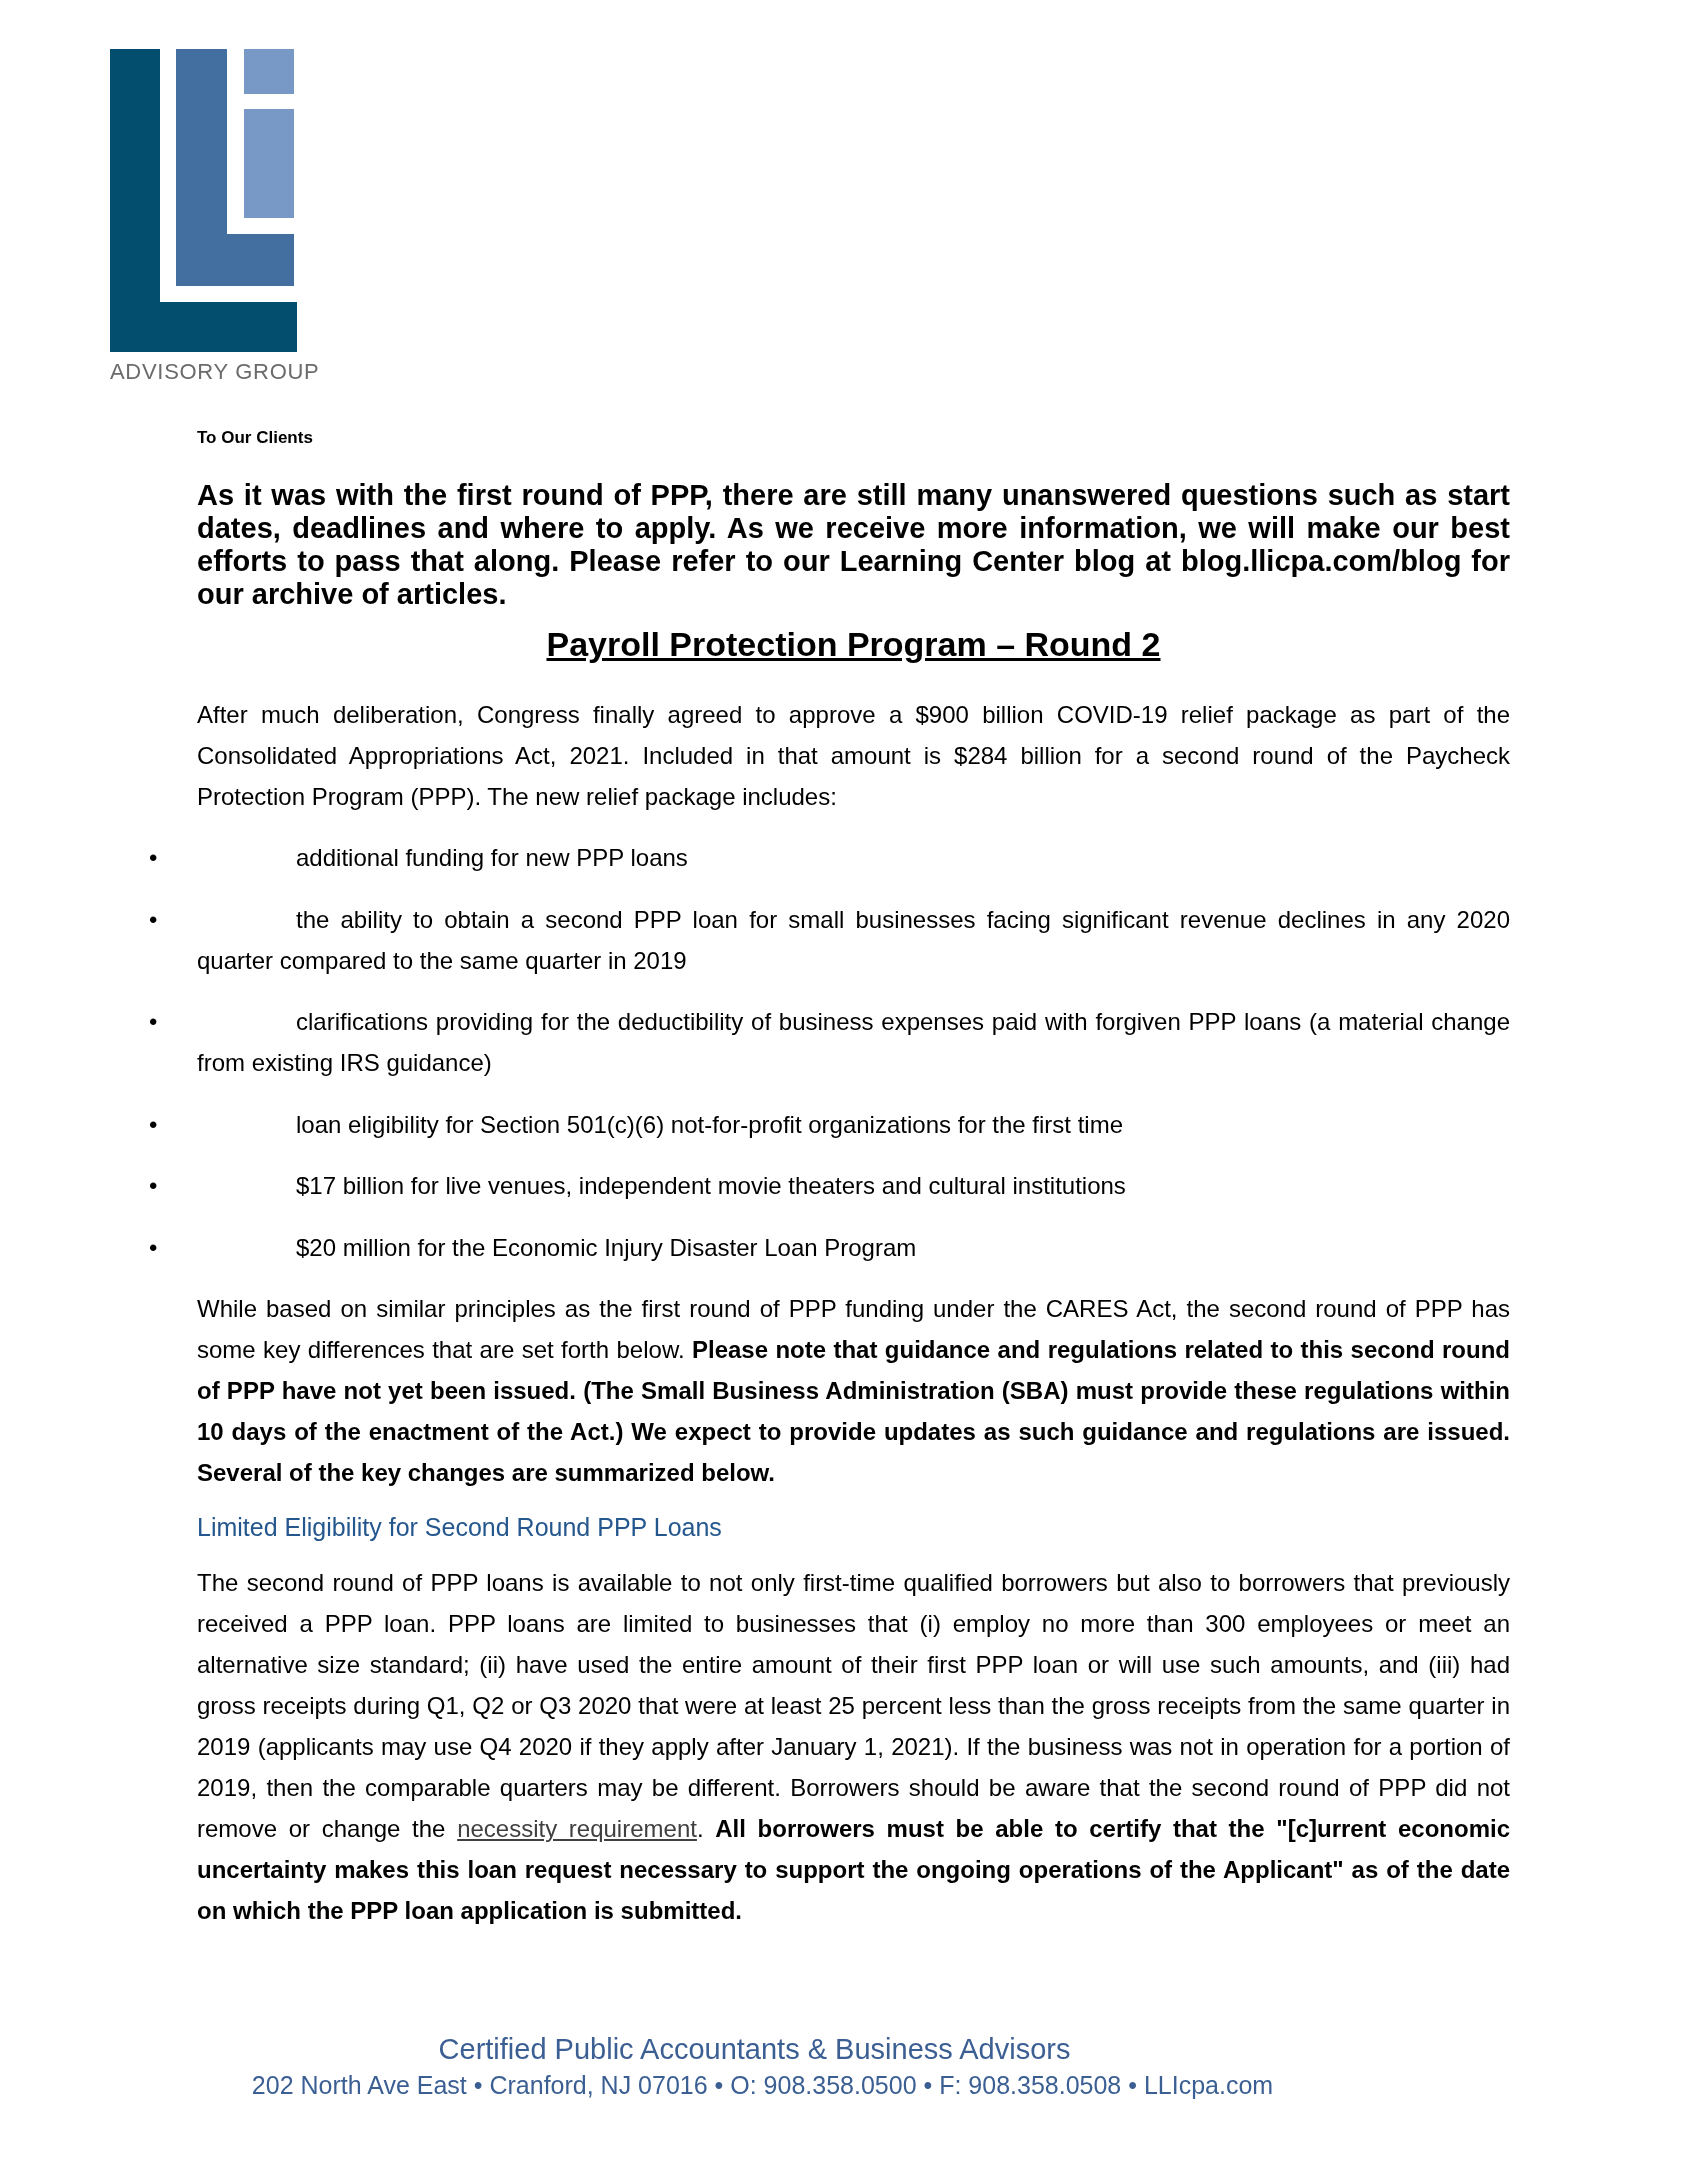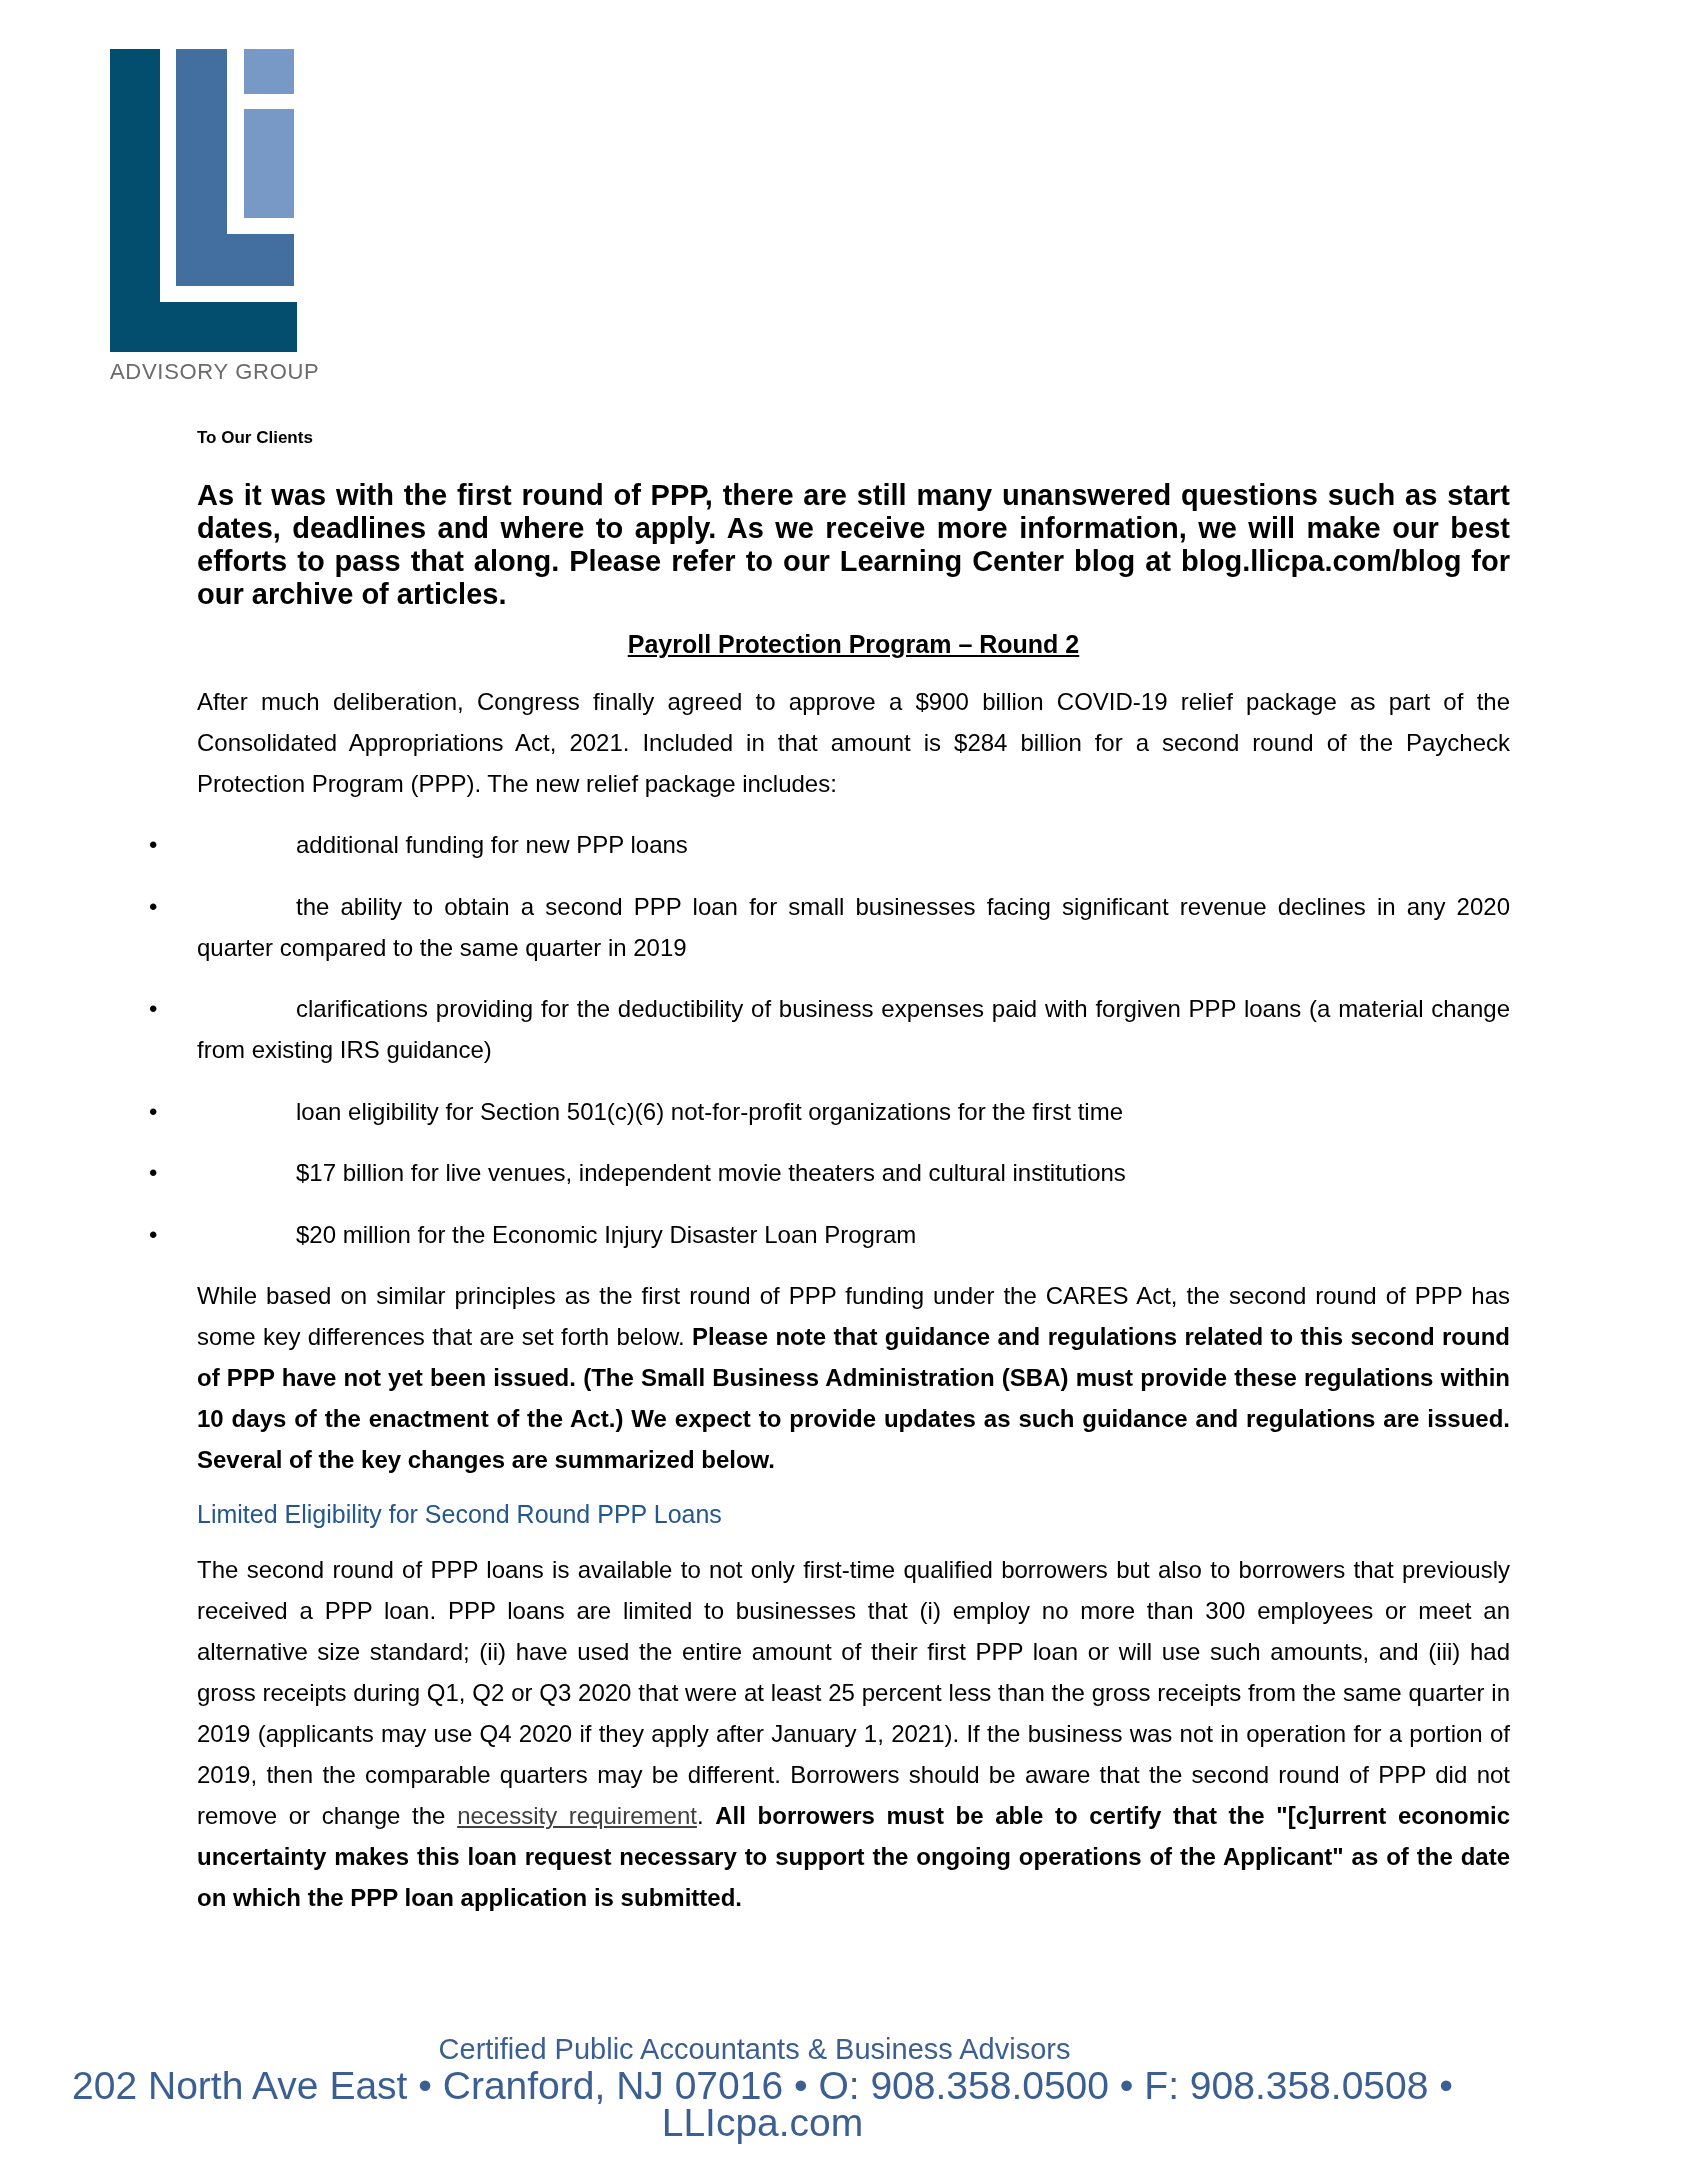--- a/index.html
+++ b/index.html
@@ -15,35 +15,35 @@
   .logo .dot-i { position: absolute; left: 134px; top: 0; width: 50px; height: 45px; background: #7898c5; }
   .logo .stem-i { position: absolute; left: 134px; top: 60px; width: 50px; height: 109px; background: #7898c5; }
   .logo .tagline { position: absolute; left: 0; top: 310px; width: 188px; font-size: 22px; letter-spacing: 0.7px;
                    color: #6b6b6b; white-space: nowrap; }
 
   .content { position: absolute; left: 197px; top: 417px; width: 1313px; }
   p { margin: 0; font-size: 24px; line-height: 41px; text-align: justify; }
   .b { font-weight: bold; margin-top: 8px; }
   .greeting { font-weight: bold; font-size: 17px; line-height: 41px; margin-bottom: 21px; }
   .intro { font-weight: bold; font-size: 29px; line-height: 33px; margin-bottom: 13.2px; }
-  .title { text-align: center; font-weight: bold; font-size: 25px; line-height: 41px; text-decoration: underline;
-           margin-bottom: 16px; }
+  .title { text-align: center; font-weight: bold; font-size: 34px; line-height: 41px; text-decoration: underline;
+           margin-bottom: 29px; }
   .para { margin-bottom: 20px; }
 
   ul.bullets { list-style: none; padding: 0; margin: 0 0 18.5px 0; position: relative; }
   ul.bullets li { position: relative; font-size: 24px; line-height: 41px; text-align: justify; margin-bottom: 20.5px; }
   ul.bullets li .dot { position: absolute; left: -48px; top: 0; font-size: 24px; }
   ul.bullets li .txt { display: block; text-indent: 99px; }
 
   .section-heading { color: #24578d; font-weight: normal; font-size: 25px; line-height: 41px; margin: -6.6px 0 14.6px 0; }
   .link { color: #404040; text-decoration: underline; }
 
   .footer { position: absolute; left: 0; top: 2031px; width: 1509px; text-align: center; color: #3b5f93; }
   .footer .l1 { font-size: 29px; line-height: 36px; }
-  .footer .l2 { font-size: 39px; line-height: 37px; padding-left: 16px; }
+  .footer .l2 { font-size: 25px; line-height: 37px; padding-left: 16px; }
 </style>
 </head>
 <body>
 
 <div class="logo">
   <div class="bar-l1"></div>
   <div class="bar-l1b"></div>
   <div class="bar-l2"></div>
   <div class="bar-l2b"></div>
   <div class="dot-i"></div>

